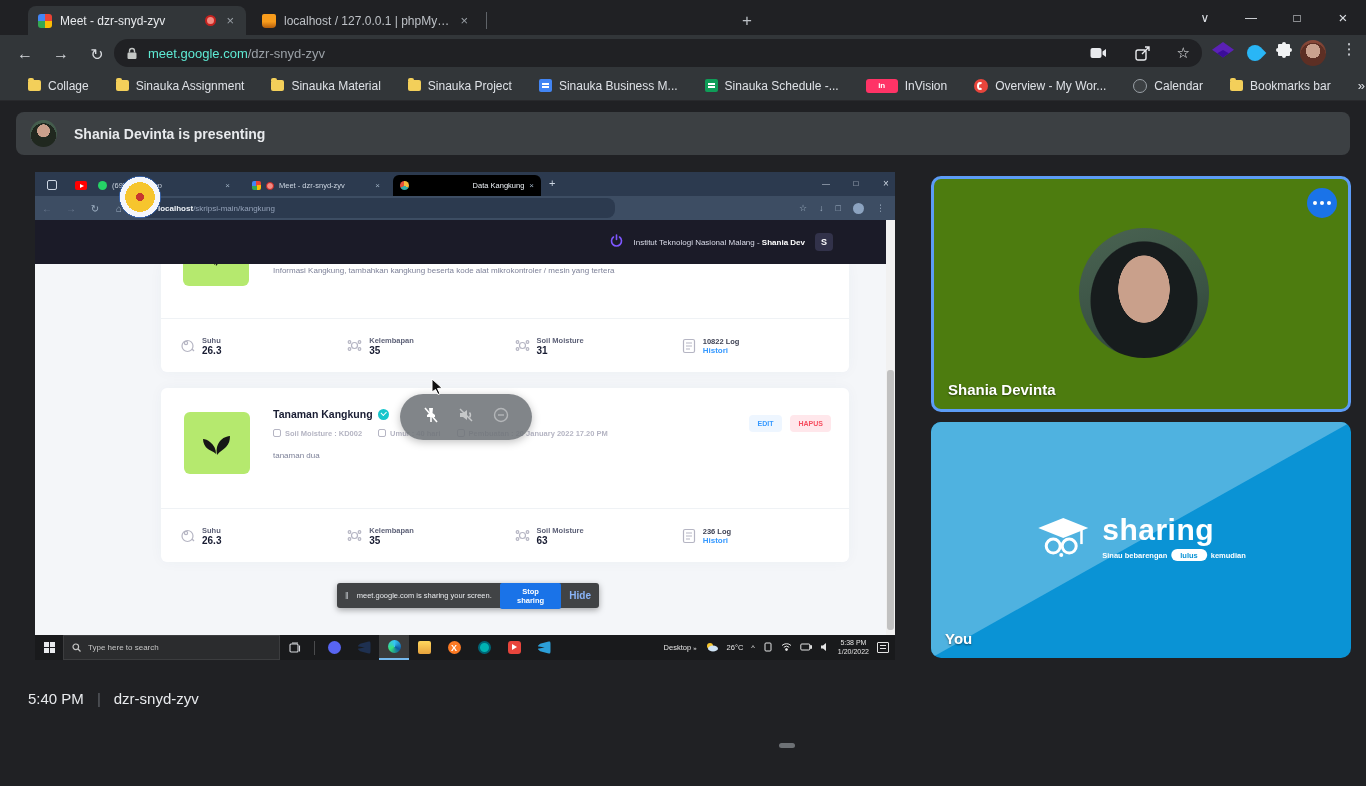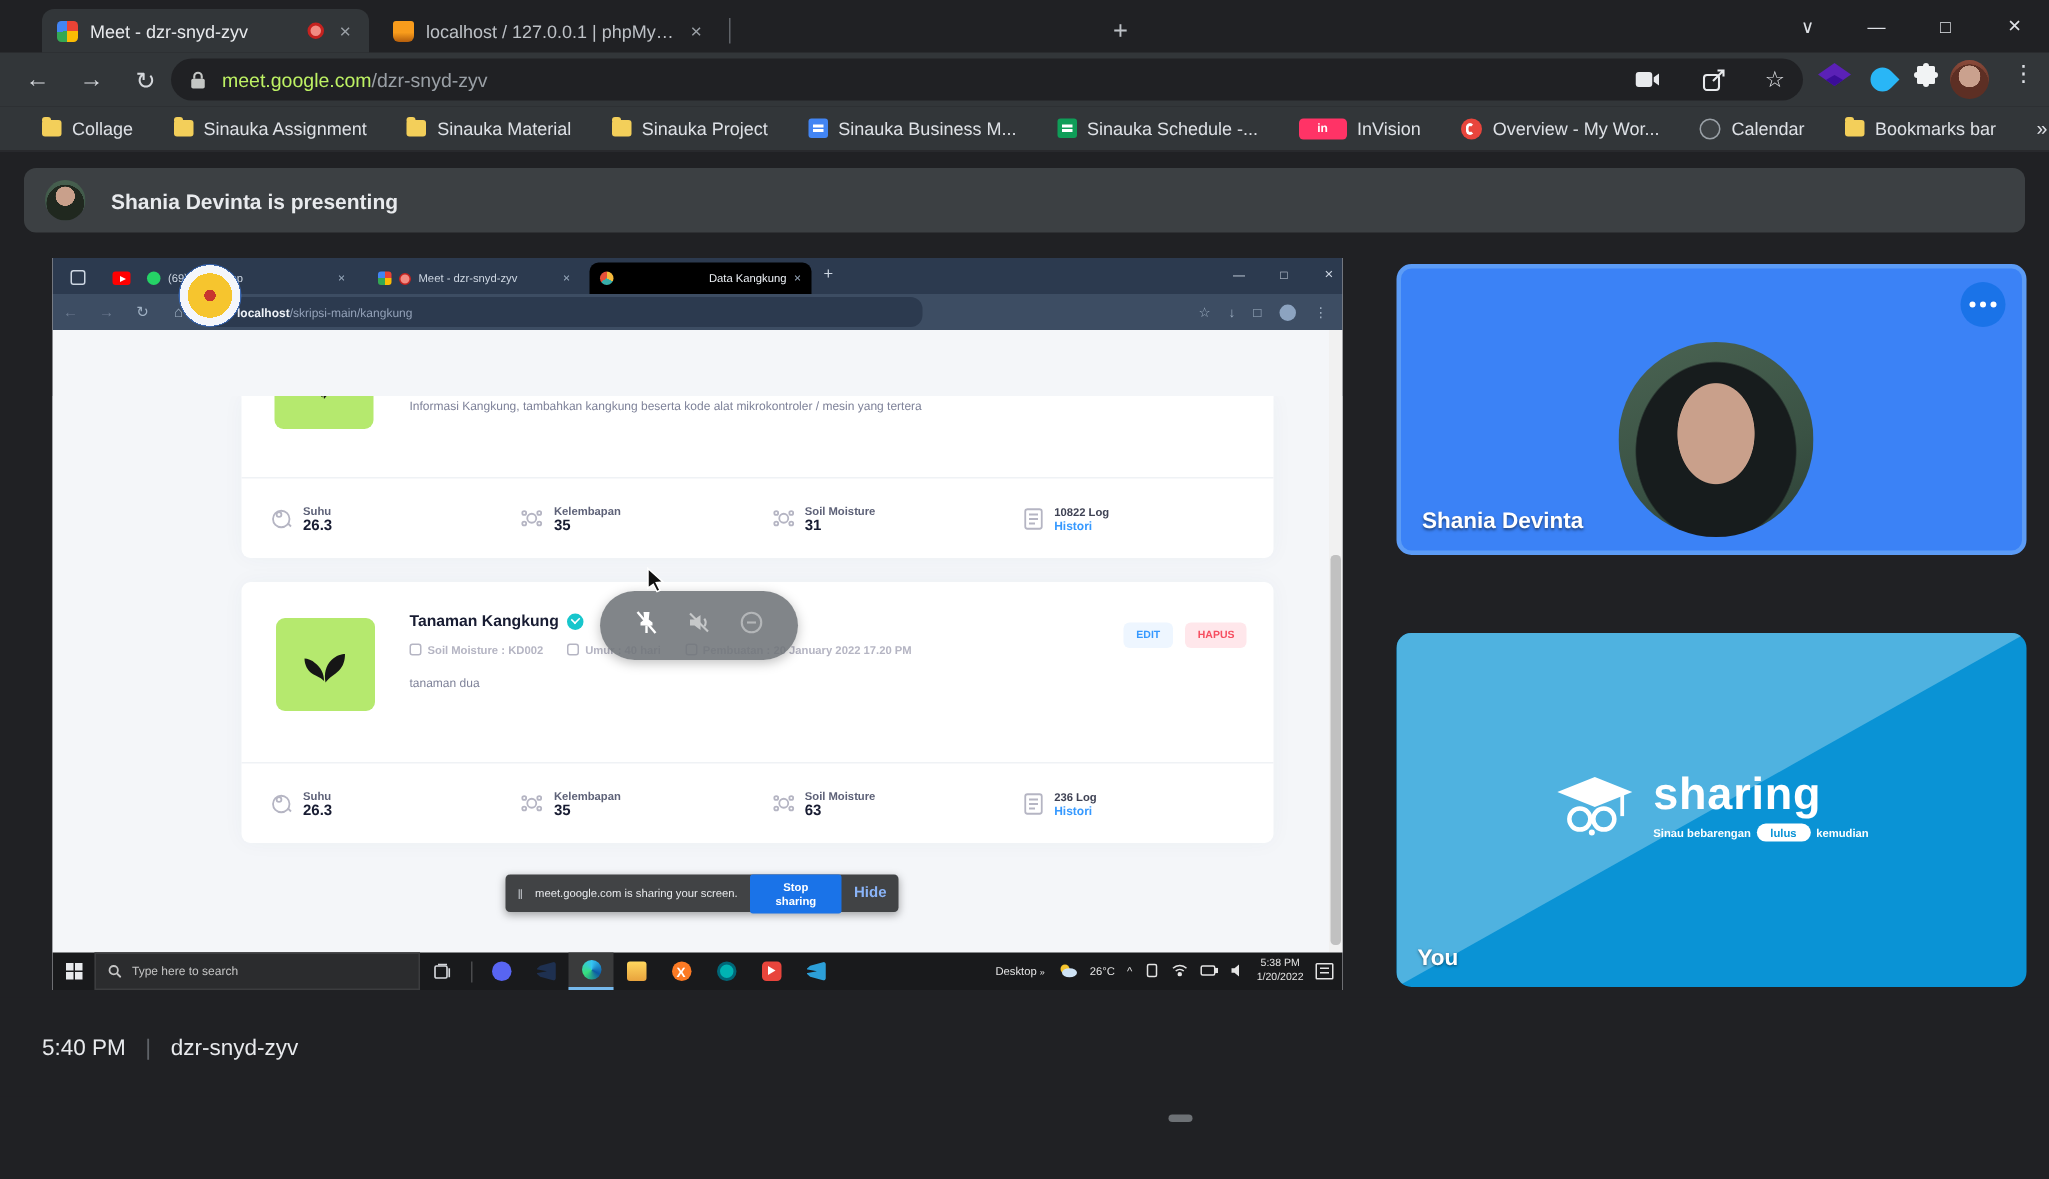--- a/index.html
+++ b/index.html
@@ -25,21 +25,21 @@
   .pma-fav { background:linear-gradient(180deg,#f89c1c 55%, #b55e0c 100%); border-radius:2px 2px 4px 4px; }
   .globe-fav { border-radius:50%; border:1.5px solid #bdc1c6; }
   .globe-fav::before { content:""; position:absolute; left:50%; top:0; bottom:0; width:1.5px; background:#bdc1c6; transform:translateX(-50%); border-radius:2px;}
   .globe-fav::after { content:""; position:absolute; top:50%; left:0; right:0; height:1.5px; background:#bdc1c6; transform:translateY(-50%); }
   .newtab { position:absolute; left:734px; top:8px; width:26px; height:26px; border-radius:50%; display:flex; align-items:center; justify-content:center; color:#bdc1c6; font-size:17px; }
   .winbtn { position:absolute; top:0; width:44px; height:35px; display:flex; align-items:center; justify-content:center; color:#dee1e6; font-size:12px; }
 
   .toolbar { position:absolute; top:35px; left:0; right:0; height:36px; background:#323639; }
   .navbtn { position:absolute; top:6px; width:26px; height:26px; display:flex; align-items:center; justify-content:center; color:#d5d8dc; font-size:16px; border-radius:50%; }
   .addressbar { position:absolute; left:114px; top:39px; width:1088px; height:28px; background:#202124; border-radius:14px; display:flex; align-items:center; padding:0 12px; font-size:13px; }
-  .addressbar .host { color:#bef264; }
+  .addressbar .host { color:#5eead4; }
   .addressbar .path { color:#9aa0a6; }
   .addr-ic { color:#c4c7c5; display:flex; align-items:center; }
   .ext-ic { position:absolute; top:42px; width:22px; height:22px; }
   .layers { background:#5b21b6; clip-path:polygon(50% 0,100% 35%,50% 70%,0 35%); }
   .layers::after { content:""; position:absolute; inset:8px 0 -4px 0; background:#3b0d99; clip-path:polygon(50% 0,100% 35%,50% 70%,0 35%); }
   .drop { width:16px; height:16px; background:#29b6f6; border-radius:50% 0 50% 50%; transform:rotate(45deg); margin:3px; }
   .puzzle { color:#f1f3f4; }
   .avatar-mini { width:26px; height:26px; border-radius:50%; background:radial-gradient(circle at 50% 42%, #caa18e 0 36%, transparent 37%), radial-gradient(circle at 50% 60%, #5d2f24 0 62%, transparent 63%), linear-gradient(#8c4a3a,#532a1e); }
 
   .bookmarksbar { position:absolute; top:71px; left:0; right:0; height:30px; background:#323639; display:flex; align-items:center; padding:0 28px; gap:27px; font-size:12px; color:#dee1e6; border-bottom:1px solid #28292c; }
@@ -147,21 +147,21 @@
   .tapp { width:30px; height:25px; display:flex; align-items:center; justify-content:center; }
   .tapp.active { background:#3a3b3c; border-bottom:2px solid #76b9ed; }
   .ic13 { width:13px; height:13px; border-radius:3px; position:relative; }
   .tray { margin-left:auto; display:flex; align-items:center; gap:8px; padding-right:6px; font-size:7.5px; color:#e4e4e4; }
   .tray .clockbox { text-align:center; line-height:1.25; font-size:7px; }
   .notif-ic { width:12px; height:11px; border:1.2px solid #e4e4e4; border-radius:1px; position:relative; }
   .notif-ic::before { content:""; position:absolute; left:2px; top:2px; right:2px; height:1.2px; background:#e4e4e4; box-shadow:0 3px 0 #e4e4e4; }
 
   
   .tile { position:absolute; left:931px; width:420px; border-radius:10px; overflow:hidden; }
-  .tile-presenter { top:176px; height:194px; background:#3b82f6; border:3px solid #5c9cf6; }
+  .tile-presenter { top:176px; height:236px; background:#4d7c0f; border:3px solid #5c9cf6; }
   .tile-name { position:absolute; left:14px; bottom:11px; font-size:15px; font-weight:bold; color:#fff; text-shadow:0 1px 2px rgba(0,0,0,.5); }
   .big-avatar { position:absolute; left:145px; top:49px; width:130px; height:130px; border-radius:50%;
     background:
       radial-gradient(ellipse 26px 34px at 50% 47%, #c9a08b 0 98%, transparent 100%),
       radial-gradient(ellipse 54px 60px at 50% 56%, #171c1d 0 98%, transparent 100%),
       linear-gradient(160deg, #4a6352 0%, #3a5244 60%, #2c3f35 100%);
   }
   .dots-btn { position:absolute; right:11px; top:9px; width:30px; height:30px; border-radius:50%; background:#1a73e8; display:flex; align-items:center; justify-content:center; gap:3px; }
   .dots-btn i { width:4px; height:4px; border-radius:50%; background:#fff; }
   .tile-you { top:422px; height:236px; background:#0a93d5; }
@@ -333,20 +333,32 @@
     </span>
     <span class="iaddr-right">
       <span>☆</span>
       <span>↓</span>
       <span>□</span>
       <span class="iavatar"></span>
       <span>⋮</span>
     </span>
   </div>
 
+  <div class="site-header">
+    <div class="sh-right">
+      <span class="power-ic">
+        <svg width="13" height="13" viewBox="0 0 13 13" fill="none" stroke="#7e57ff" stroke-width="1.6" stroke-linecap="round">
+            <path d="M3.5 3a5 5 0 1 0 6 0"></path>
+            <path d="M6.5 1v4.5"></path>
+          </svg>
+      </span>
+      <span class="org-text"><span>Institut Teknologi Nasional Malang -</span> <b>Shania Dev</b></span>
+      <span class="s-box">S</span>
+    </div>
+  </div>
   <div class="uni-logo"></div>
 
   <div class="content">
 
     <div class="card card1">
       <div class="plant-logo pl1">
         <svg width="30" height="30" viewBox="0 0 30 30" fill="#161616">
             <path d="M15 27c-1-6 0-11 4-15 3-3 7-4 9-4 0 4-1 8-4 11s-6 4-9 8z"></path>
             <path d="M14 26c0-5-2-9-6-12-2-2-5-3-7-3 0 4 2 8 5 10 3 2 5 2 8 5z"></path>
           </svg>

